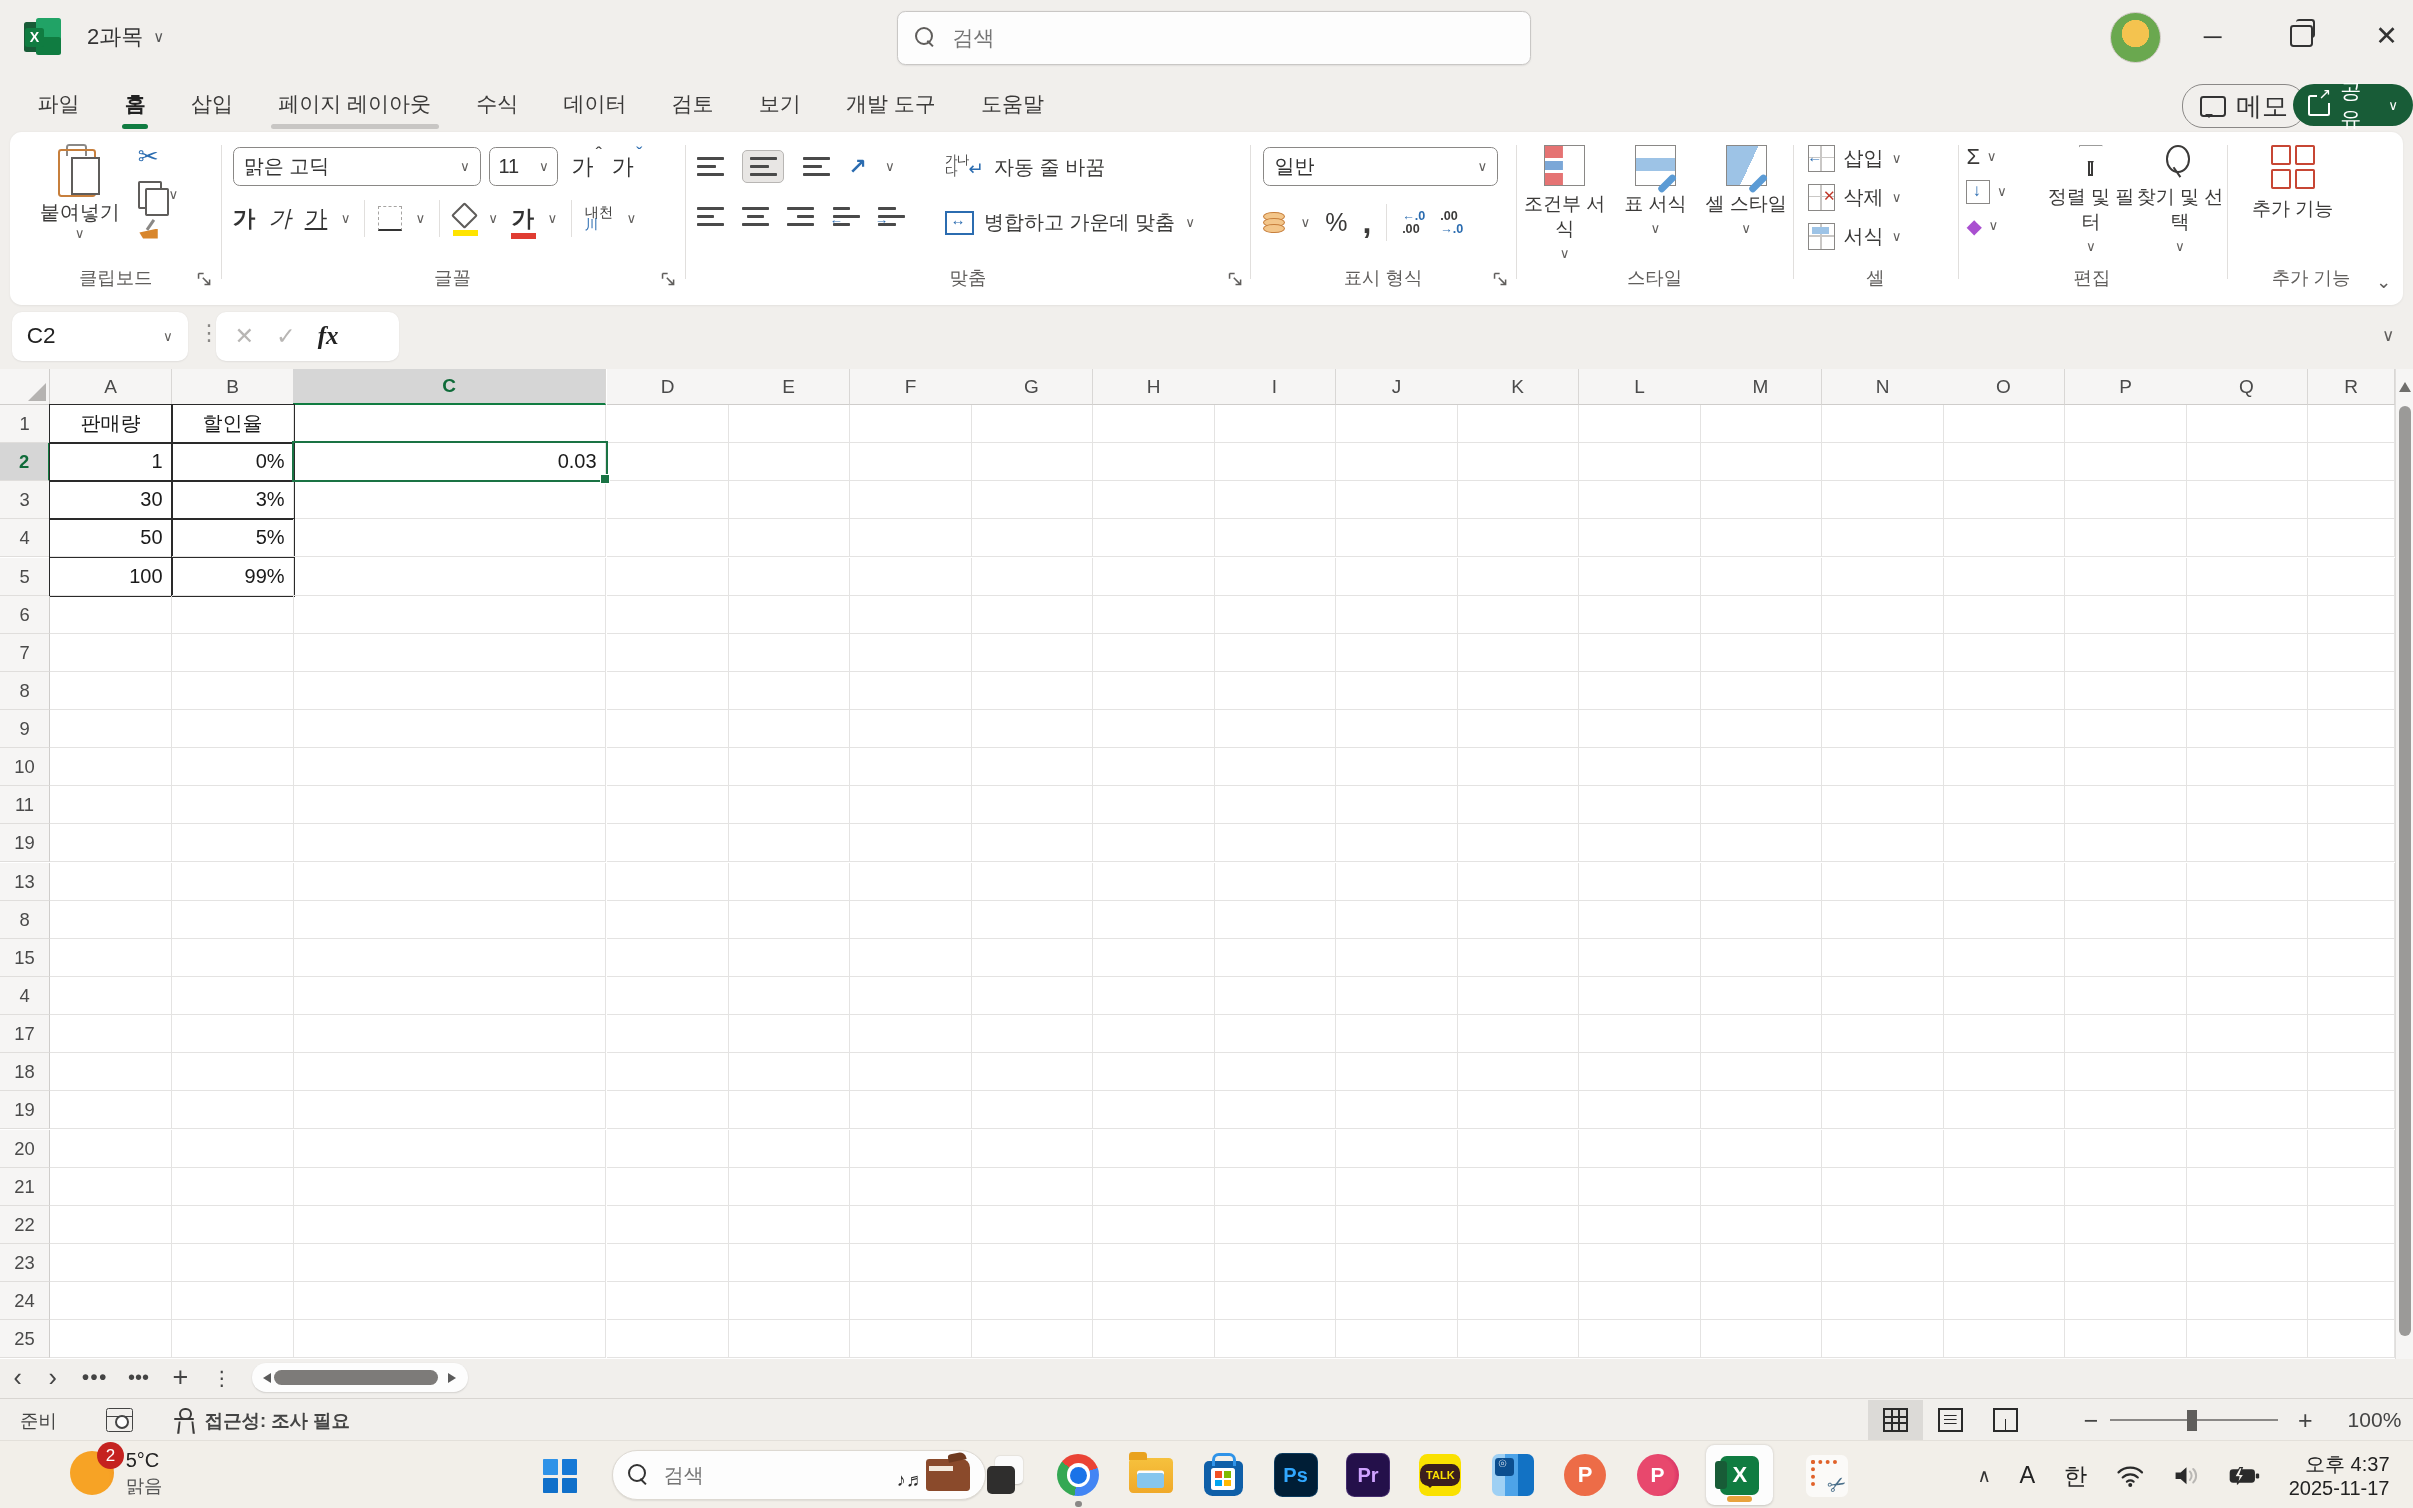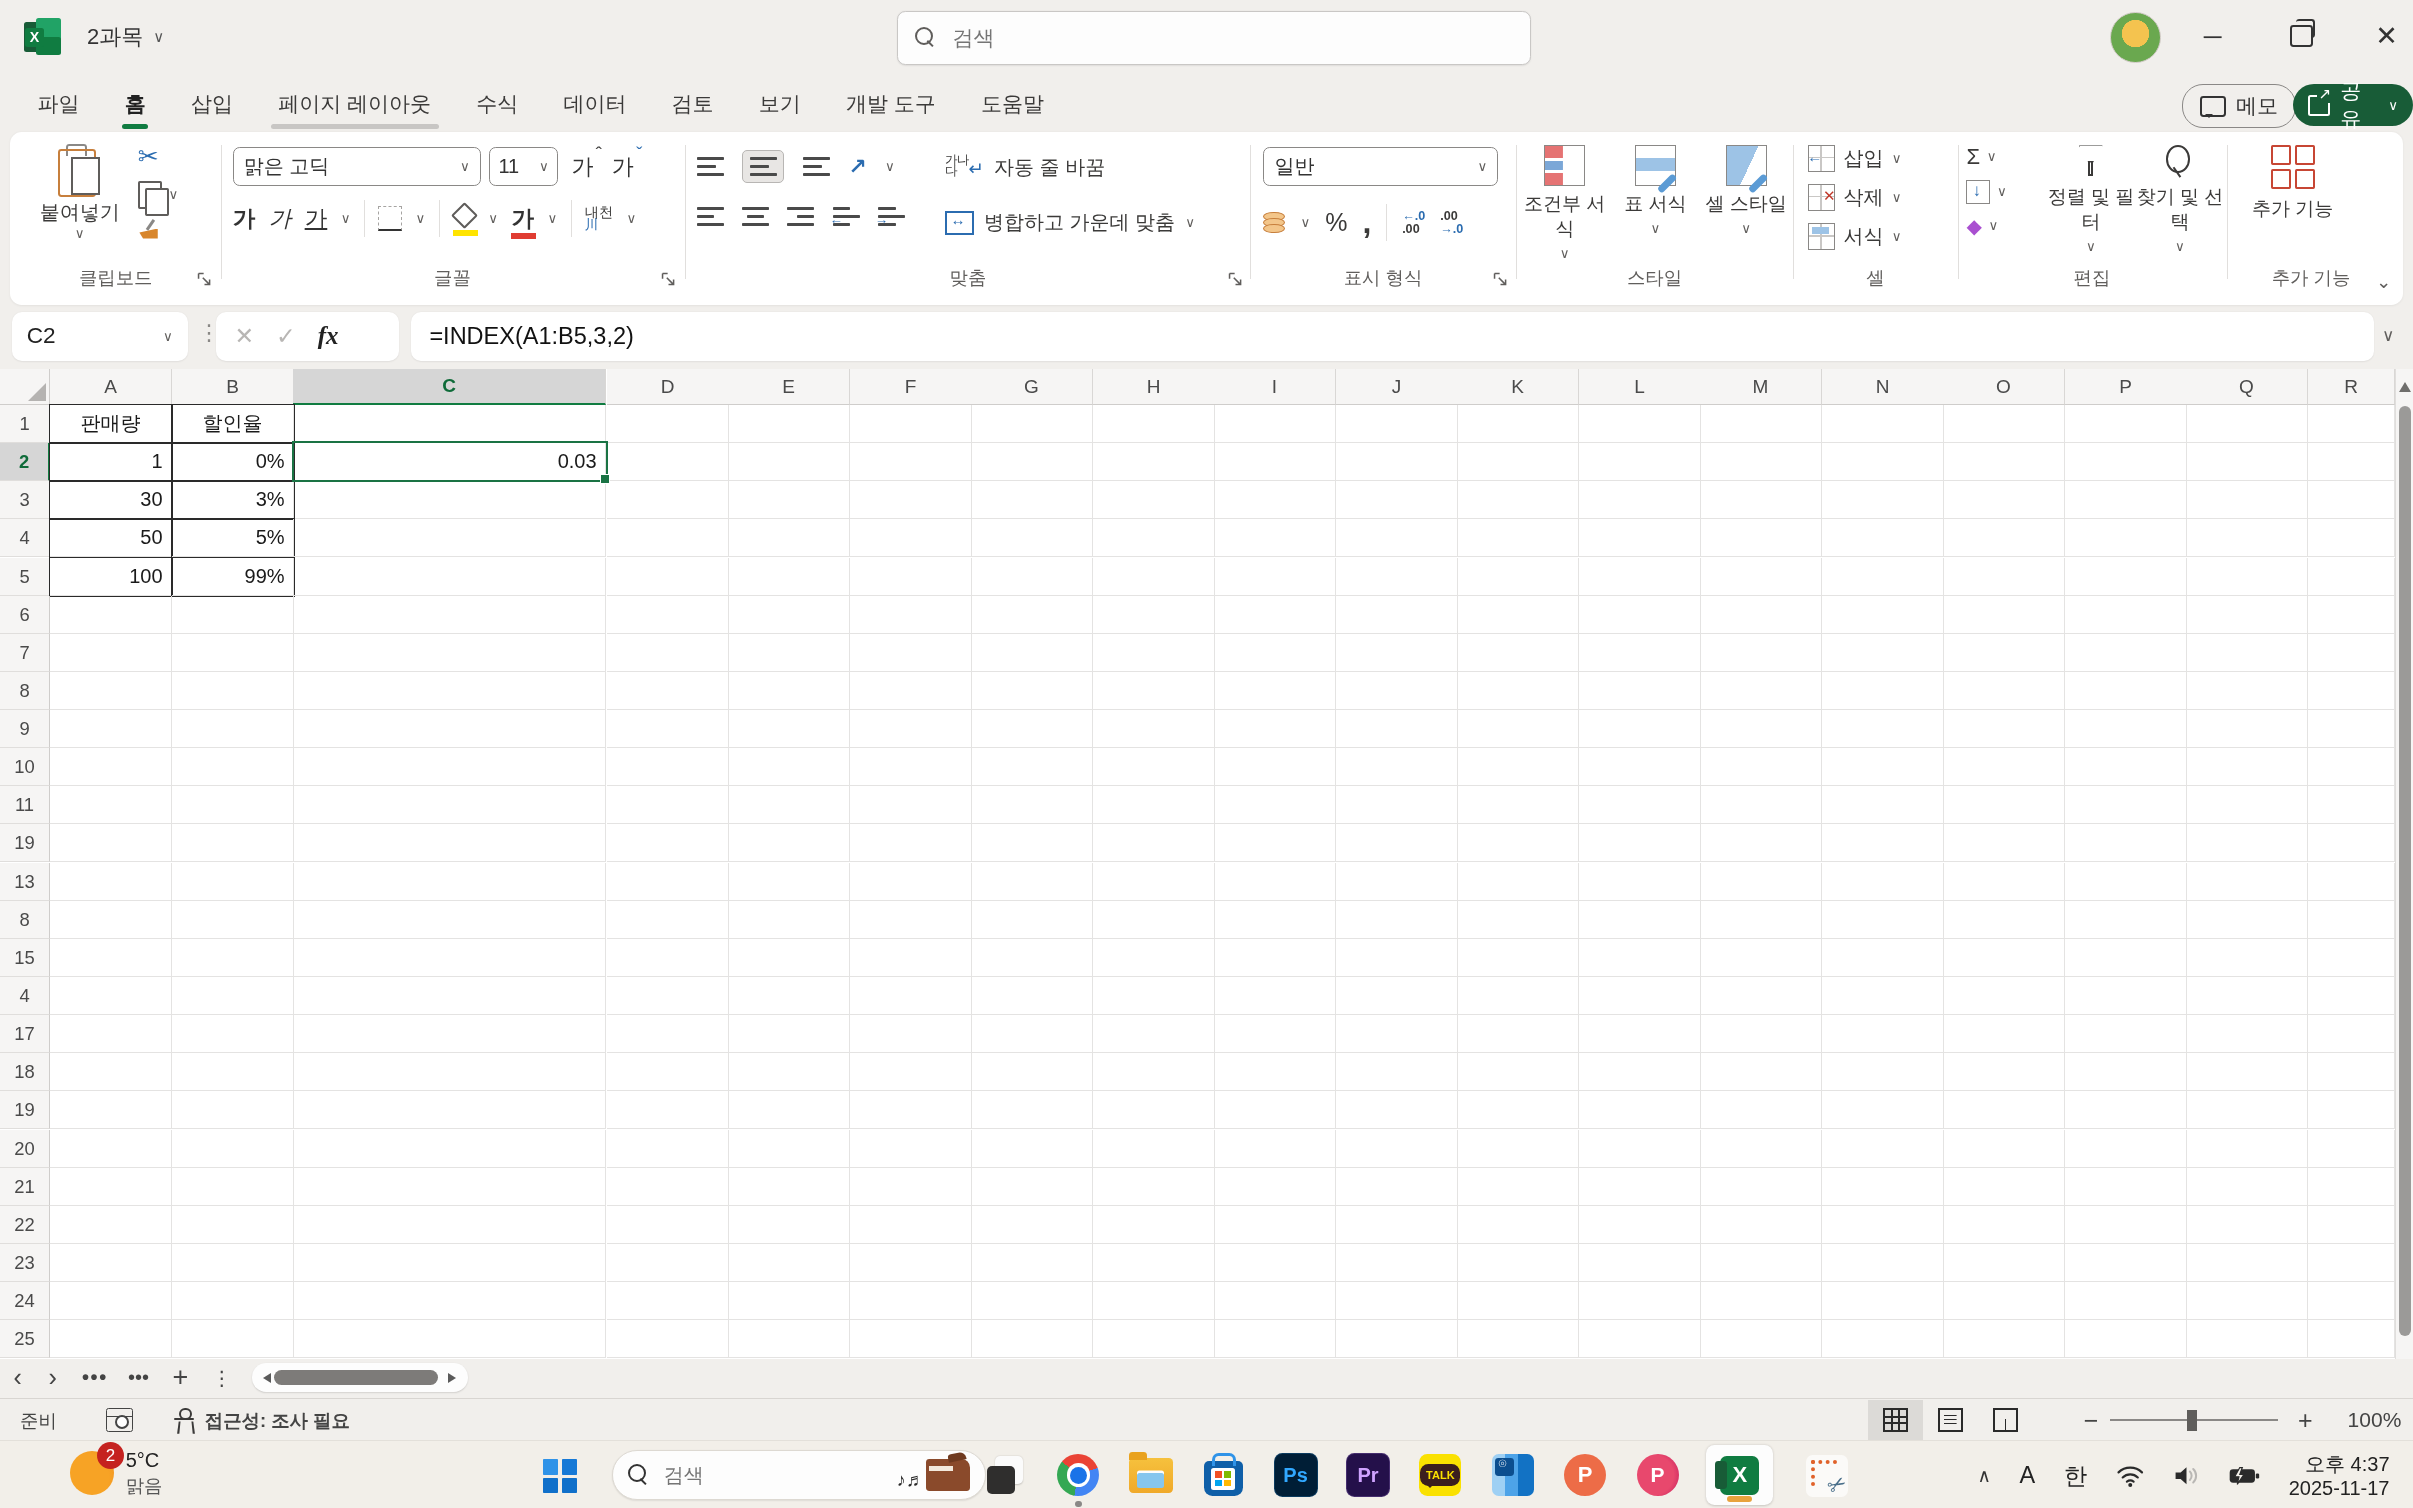--- a/index.html
+++ b/index.html
@@ -30,21 +30,21 @@
   .restore::before{content:"";position:absolute;left:3.4px;top:-7.5px;width:17px;height:17px;border:2.1px solid #333;border-radius:3.4px;border-left:none;border-bottom:none;}
   .wbtn.close{left:2363px;font-size:27px;}
 
   
   .tabrow{position:absolute;left:0;top:74px;width:2413px;height:60px;}
   .rtabs{position:absolute;left:15px;top:0;height:60px;display:flex;align-items:center;}
   .rtab{position:relative;padding:0 22.6px;font-size:21px;color:#3b3a39;height:60px;display:flex;align-items:center;}
   .rtab.active{font-weight:bold;color:#222;}
   .rtab.active::after{content:"";position:absolute;left:20px;right:20px;bottom:5px;height:5px;border-radius:2.5px;background:#107c41;}
   .rtab.hover::after{content:"";position:absolute;left:15px;right:15px;bottom:5px;height:5px;border-radius:2.5px;background:#c8c6c4;}
-  .memo-btn{position:absolute;left:2182px;top:10px;height:42px;padding:0 17px;border:1.3px solid #8a8886;border-radius:21px;display:flex;align-items:center;gap:10px;font-size:21px;color:#333;background:transparent;}
+  .memo-btn{position:absolute;left:2182px;top:10px;height:42px;padding:0 17px;border:1.3px solid #8a8886;border-radius:21px;display:flex;align-items:center;gap:10px;font-size:26px;color:#333;background:transparent;}
   .memo-ic{width:22px;height:17px;border:2.1px solid #333;border-radius:3.4px;position:relative;}
   .memo-ic::after{content:"";position:absolute;left:3.4px;bottom:-7.5px;width:0;height:0;border:4.2px solid transparent;border-top-color:#333;}
   .share-btn{position:absolute;left:2293px;top:10px;height:42px;padding:0 15px;border-radius:21px;background:#185c37;color:#fff;display:flex;align-items:center;gap:10px;font-size:21px;}
   .share-ic{width:20px;height:17px;border:2.1px solid #fff;border-radius:2.5px;position:relative;}
   .share-ic::after{content:"↗";position:absolute;right:-5px;top:-11.7px;font-size:15px;color:#fff;background:#185c37;padding:0 1.7px;}
   .share-btn .chev{font-size:13.4px;}
 
   
   .ribbon{position:absolute;left:10px;top:132px;width:2393px;height:173px;background:#fff;border-radius:11.7px;box-shadow:0 0.8px 2.5px rgba(0,0,0,.06);}
   .gdiv{position:absolute;top:13.4px;height:134px;width:0.8px;background:#e1dfdd;}
@@ -625,23 +625,20 @@
   <div class="formula-row">
     <div class="namebox">
       <span>C2</span>
       <span class="chev">∨</span>
     </div>
     <div class="fdots">⋮</div>
     <div class="fxbox">
       <span class="x">✕</span>
       <span class="v">✓</span>
       <span class="fx">fx</span>
-    </div>
-    <div class="formulabox">
-      <span>=INDEX(A1:B5,3,2)</span>
     </div>
     <div class="fexpand">∨</div>
   </div>
 
   <div class="grid" id="grid">
       <div class="corner"></div>
       <div class="colhdr" style="left: 50px; width: 122px;">A</div>
       <div class="colhdr" style="left: 172px; width: 122px;">B</div>
       <div class="colhdr sel" style="left: 293px; width: 313px;">C</div>
       <div class="colhdr" style="left: 607px; width: 122px;">D</div>

